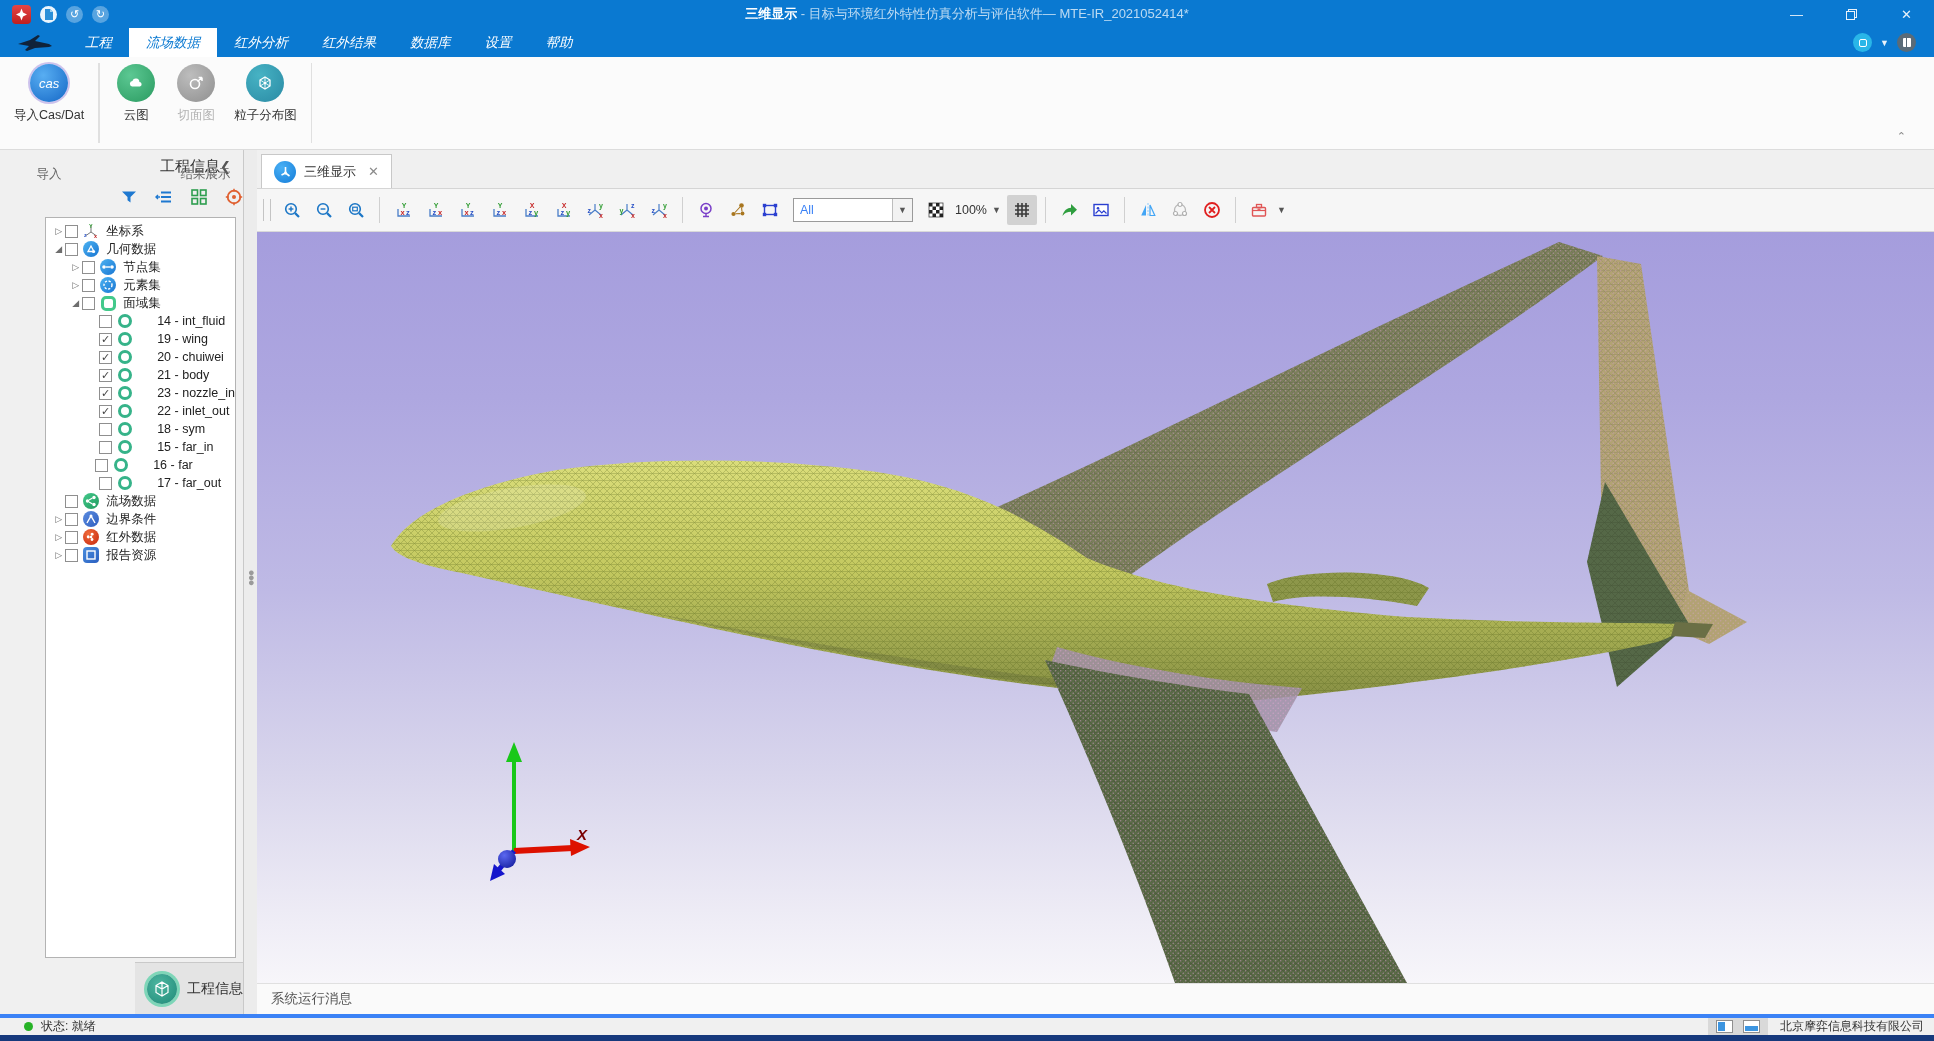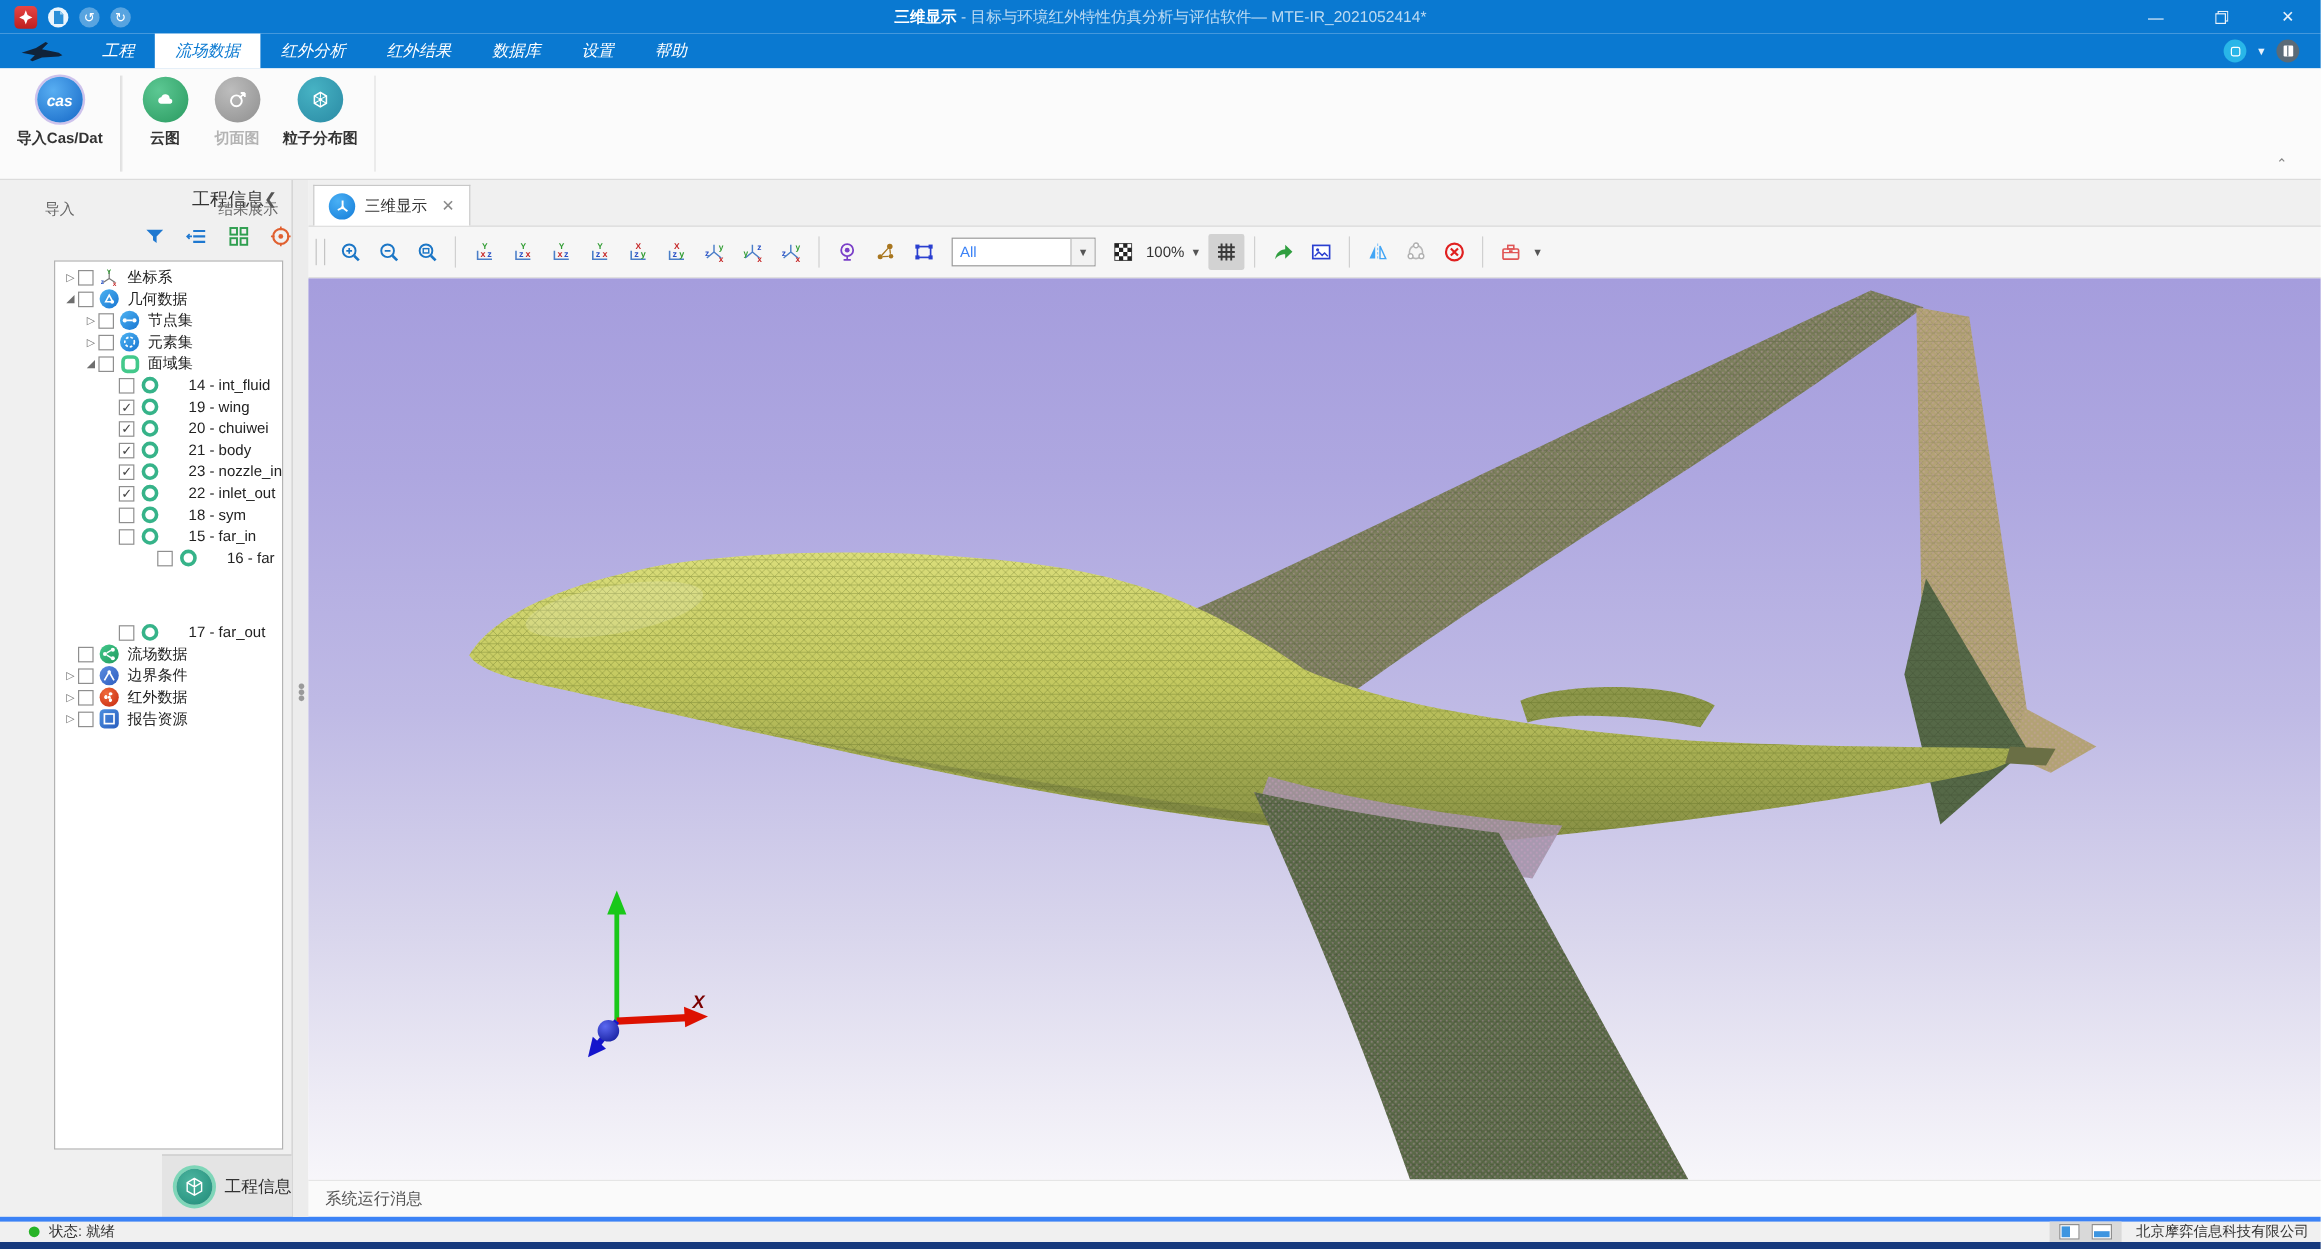--- a/index.html
+++ b/index.html
@@ -31,21 +31,21 @@
   .mb-circle.gray { background:#5a6b78; }
   .mb-caret { color:#eaf2fa; font-size:9px; }
   .mb-sq { width:8px; height:8px; border:1.5px solid #fff; border-radius:2px; }
   .mb-book { width:8px; height:9px; background:#fff; border-radius:1px; position:relative; }
   .mb-book:after { content:""; position:absolute; left:3px; top:0; width:1.5px; height:9px; background:#5a6b78; }
 
   
   .ribbon { height:93px; background:#fbfbfb; border-bottom:1px solid #dcdcdc; display:flex; flex:none; position:relative; }
   .rgroup { display:flex; flex-direction:column; }
   .rgroup-buttons { display:flex; flex:1; padding:7px 8px 0 8px; gap:4px; }
-  .rbtn { display:flex; flex-direction:column; align-items:center; width:auto; min-width:56px; padding:0 6px;font-weight:bold; }
+  .rbtn { display:flex; flex-direction:column; align-items:center; width:auto; min-width:56px; padding:0 6px; }
   .rbtn .ricon { width:38px; height:38px; border-radius:50%; display:flex; align-items:center; justify-content:center; }
   .rbtn .rlabel { margin-top:5px; font-size:12.5px; color:#333; white-space:nowrap; }
   .rbtn.disabled .rlabel { color:#b4b4b4; }
   .ricon.cas { background:radial-gradient(circle at 35% 30%,#58aef2,#1467c6); box-shadow:0 0 0 2px rgba(120,90,210,.35); }
   .ricon.cas span { color:#fff; font-size:13px; font-style:italic; }
   .ricon.clock { background:radial-gradient(circle at 35% 30%,#55a9f0,#1b6fd0); }
   .ricon.cloud { background:radial-gradient(circle at 35% 30%,#5cc893,#2a9a60); }
   .ricon.slice { background:radial-gradient(circle at 35% 30%,#bdbdbd,#8f8f8f); }
   .ricon.particles3d { background:radial-gradient(circle at 35% 30%,#47b3c4,#2a8aa4); }
   .rgroup-label { height:24px; text-align:center; font-size:12.5px; color:#666; line-height:20px;margin-top:40px; }
@@ -366,29 +366,29 @@
             <span class="tlabel gap">18 - sym</span>
           </div>
           <div class="trow" style="padding-left: 40px;">
             <span class="texp"></span>
             <span class="tcb"></span>
             <span class="ticon">
               <span class="tic ring"></span>
             </span>
             <span class="tlabel gap">15 - far_in</span>
           </div>
-          <div class="trow" style="padding-left: 36px; margin-left: 36px;">
+          <div class="trow" style="padding-left: 36px;">
             <span class="texp"></span>
             <span class="tcb"></span>
             <span class="ticon">
               <span class="tic ring"></span>
             </span>
             <span class="tlabel gap">16 - far</span>
           </div>
-          <div class="trow" style="padding-left: 40px; margin-top: 44px;">
+          <div class="trow" style="padding-left: 40px;">
             <span class="texp"></span>
             <span class="tcb"></span>
             <span class="ticon">
               <span class="tic ring"></span>
             </span>
             <span class="tlabel gap">17 - far_out</span>
           </div>
           <div class="trow" style="padding-left: 19px;">
             <span class="tcb"></span>
             <span class="ticon">

